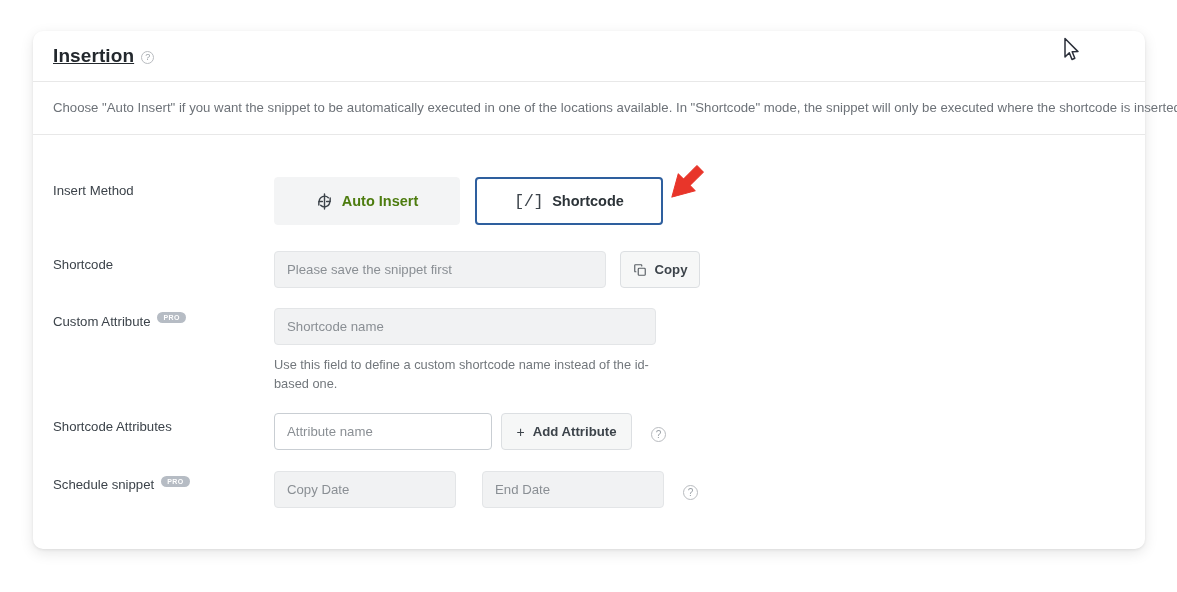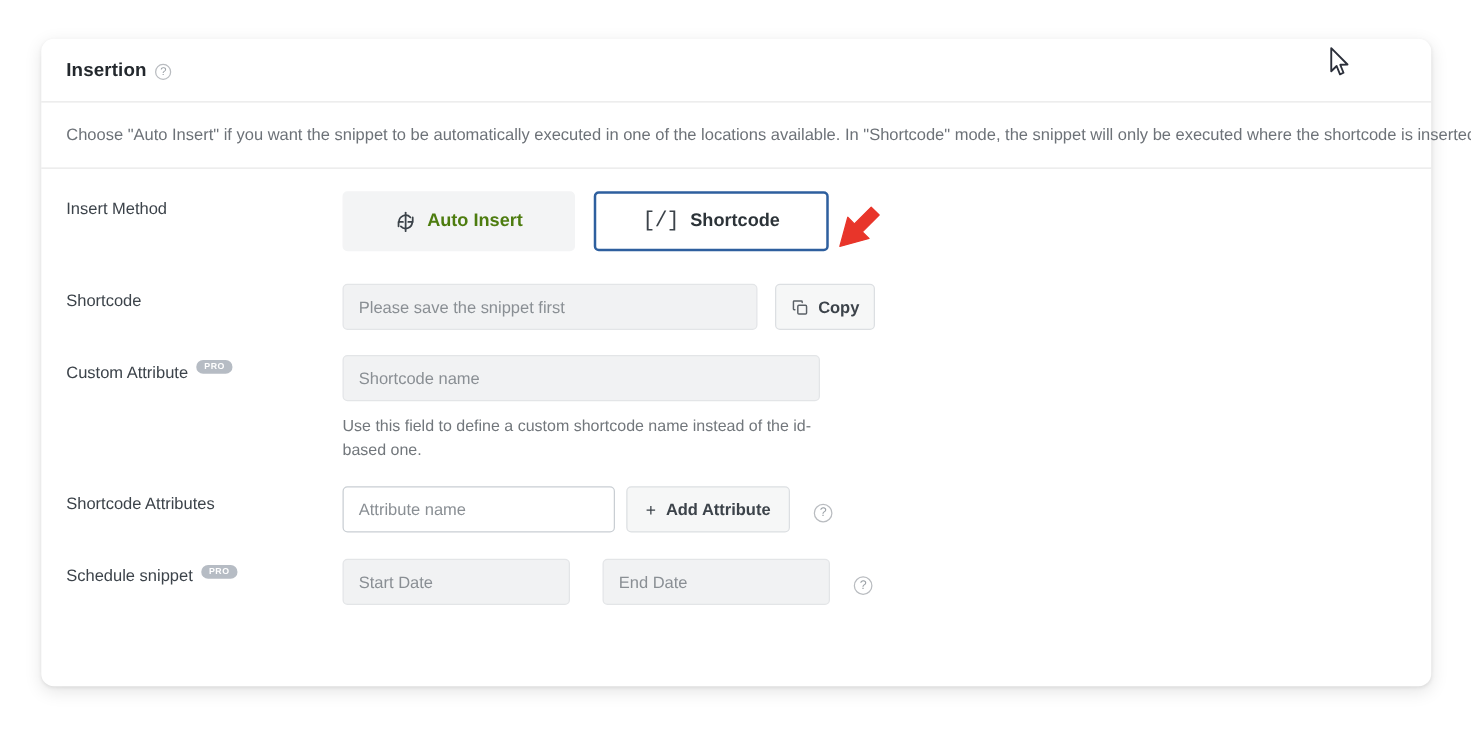--- a/index.html
+++ b/index.html
@@ -31,24 +31,25 @@
 
   
   .card-header {
     height: 51px;
     border-bottom: 1px solid #e8e8e8;
     display: flex;
     align-items: center;
     padding: 0 20px;
   }
   .card-title {
-    font-size: 15px;
+    font-size: 19px;
     font-weight: bold;
     color: #23282d;
     letter-spacing: 0.1px;
+    text-decoration: underline;
   }
   .help-icon {
     display: inline-block;
     width: 13px; height: 13px;
     border: 1px solid #b9bcc0;
     border-radius: 50%;
     color: #9aa0a6;
     font-size: 9px;
     line-height: 11px;
     text-align: center;
@@ -78,20 +79,21 @@
     white-space: nowrap;
   }
 
   
   .form-body {
     padding: 18px 20px 0 20px;
   }
   .row {
     display: flex;
     align-items: flex-start;
+    margin-top: 24px;
   }
   .row-label {
     width: 221px;
     flex: 0 0 221px;
     font-size: 13.2px;
     color: #3c434a;
     padding-top: 6px;
     display: flex;
     align-items: center;
     line-height: 1.2;
@@ -328,21 +330,21 @@
           </span>
         </div>
       </div>
 
       <div class="row spacer-row-ss">
         <div class="row-label">
           <span>Schedule snippet</span>
           <span class="pro-badge">PRO</span>
         </div>
         <div class="row-field">
-          <div class="input disabled date-input">Start Date</div>
+          <div class="input disabled date-input">Copy Date</div>
           <div class="input disabled date-input date-gap">End Date</div>
           <span class="inline-help">
             <span class="help-icon lg">?</span>
           </span>
         </div>
       </div>
 
     </div>
   </div>
 

